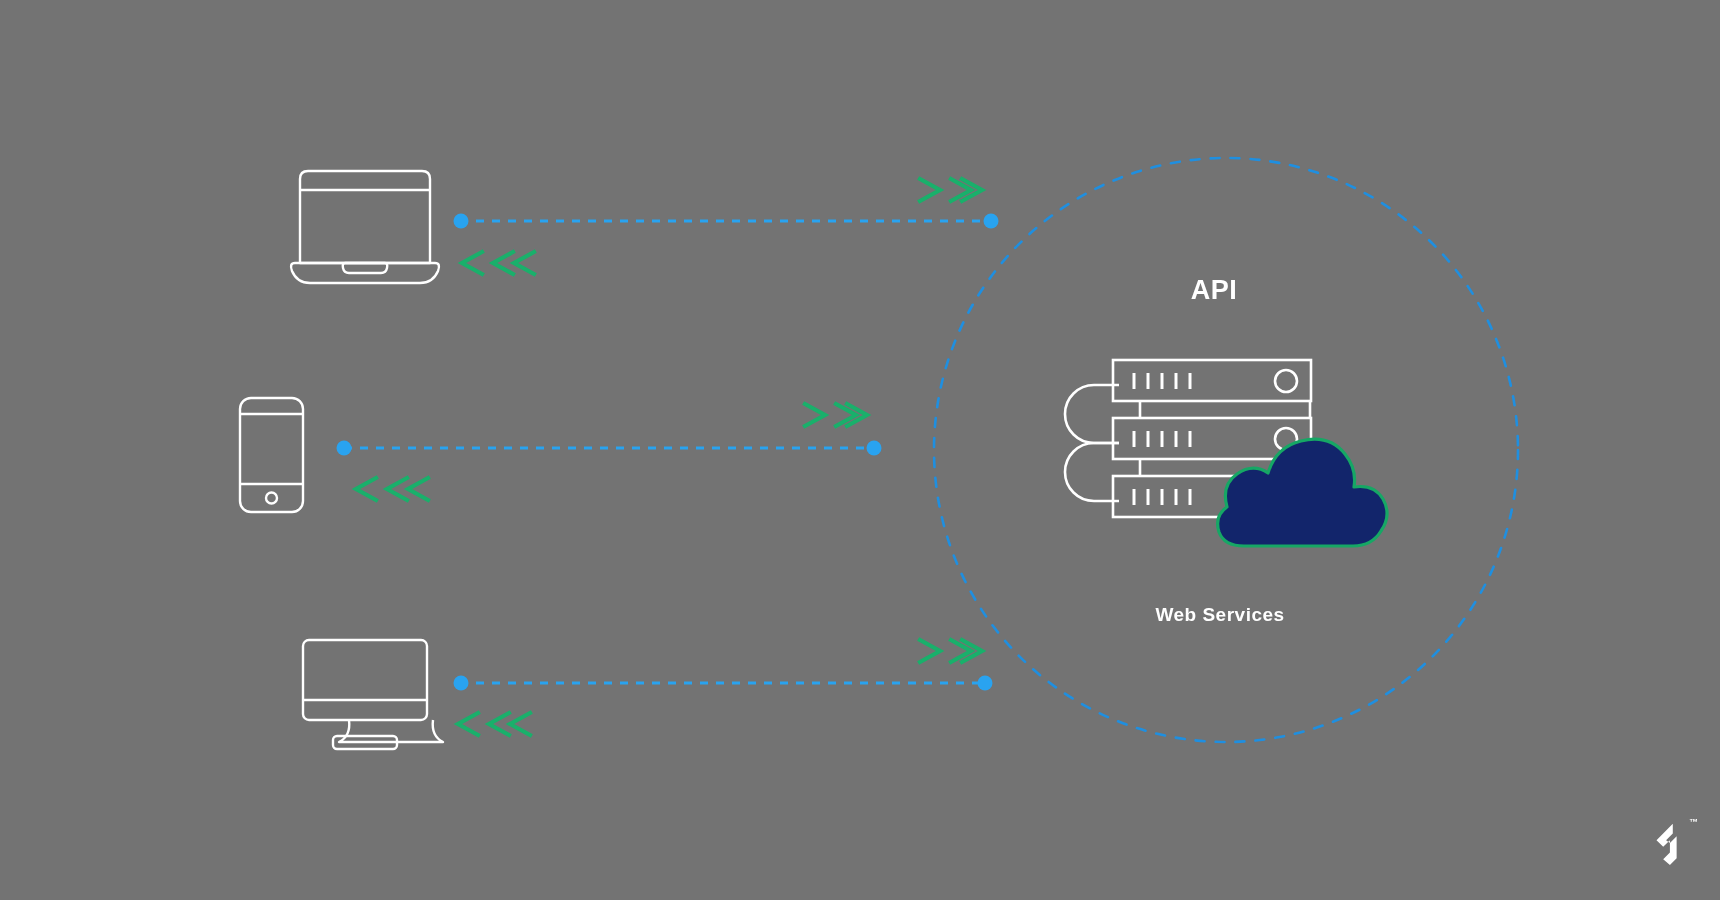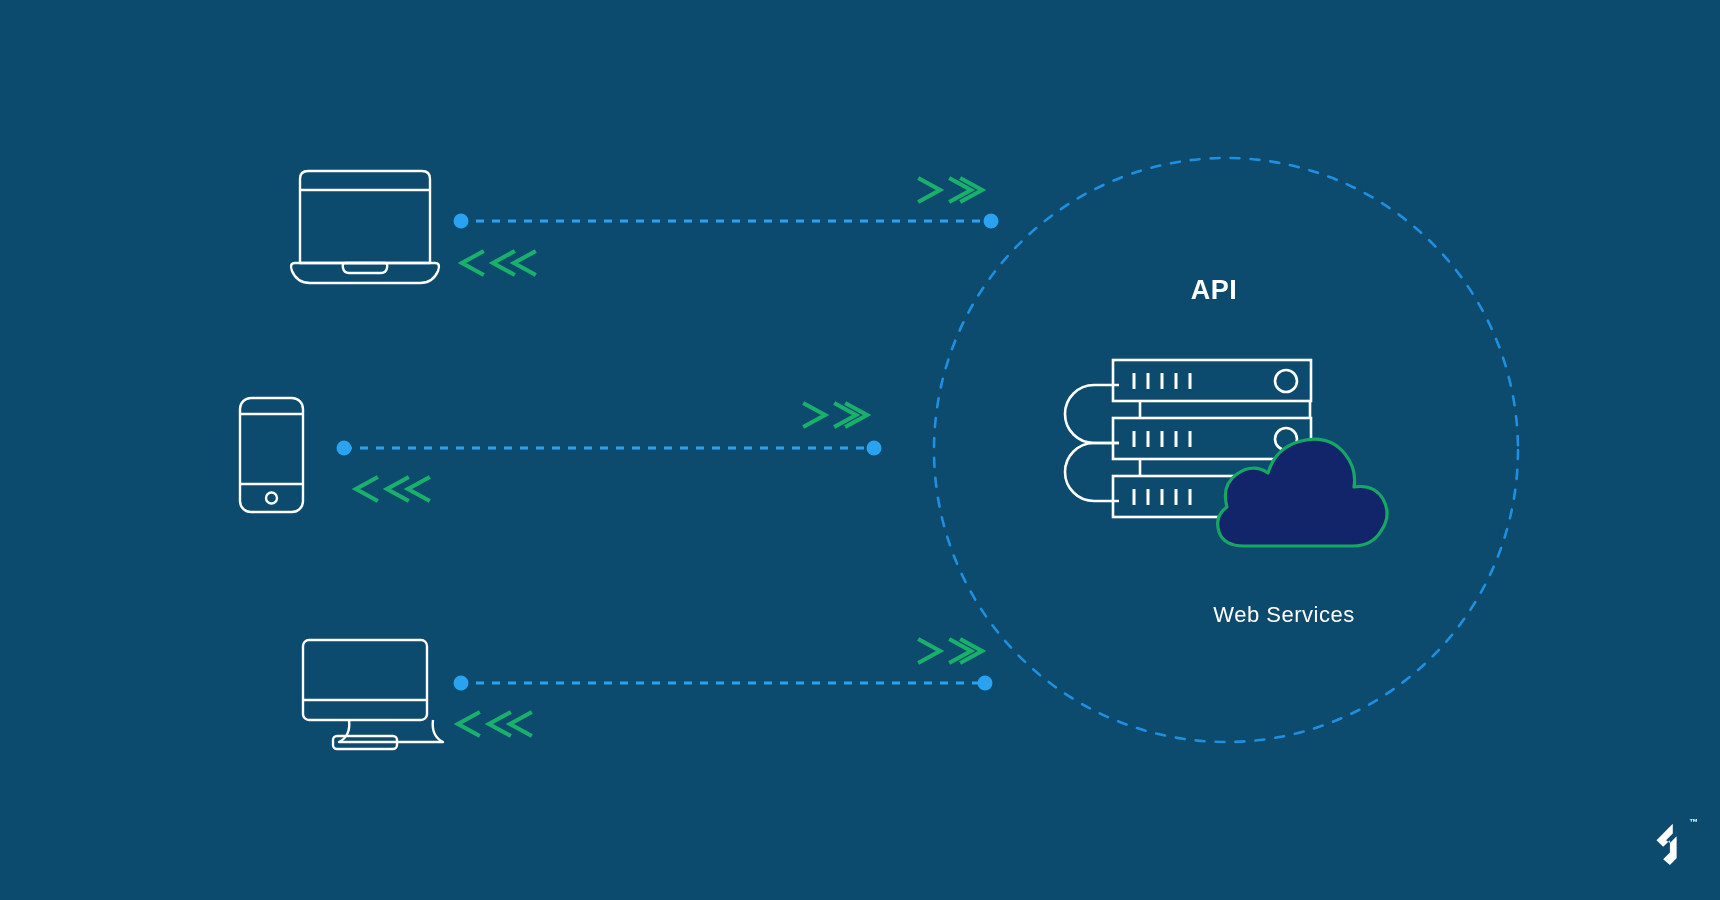--- a/index.html
+++ b/index.html
@@ -10,21 +10,21 @@
   body {
     width: 1720px;
     height: 900px;
     overflow: hidden;
     font-family: "Liberation Sans", sans-serif;
   }
   #stage {
     position: relative;
     width: 1720px;
     height: 900px;
-    background: #0c4a6e;
+    background: #737373;
   }
   #stage svg.layer {
     position: absolute;
     left: 0;
     top: 0;
     width: 1720px;
     height: 900px;
   }
   .label {
     position: absolute;
@@ -33,23 +33,23 @@
     transform: translate(-50%, -50%);
     letter-spacing: 0.5px;
   }
   #api-label {
     font-size: 27px;
     font-weight: bold;
     left: 1214px;
     top: 290px;
   }
   #web-services-label {
-    font-size: 22px;
-    font-weight: normal;
-    left: 1284px;
+    font-size: 19px;
+    font-weight: bold;
+    left: 1220px;
     top: 615px;
   }
   #brand-logo {
     position: absolute;
     left: 1645px;
     top: 820px;
     width: 46px;
     height: 46px;
   }
   #brand-tm {

